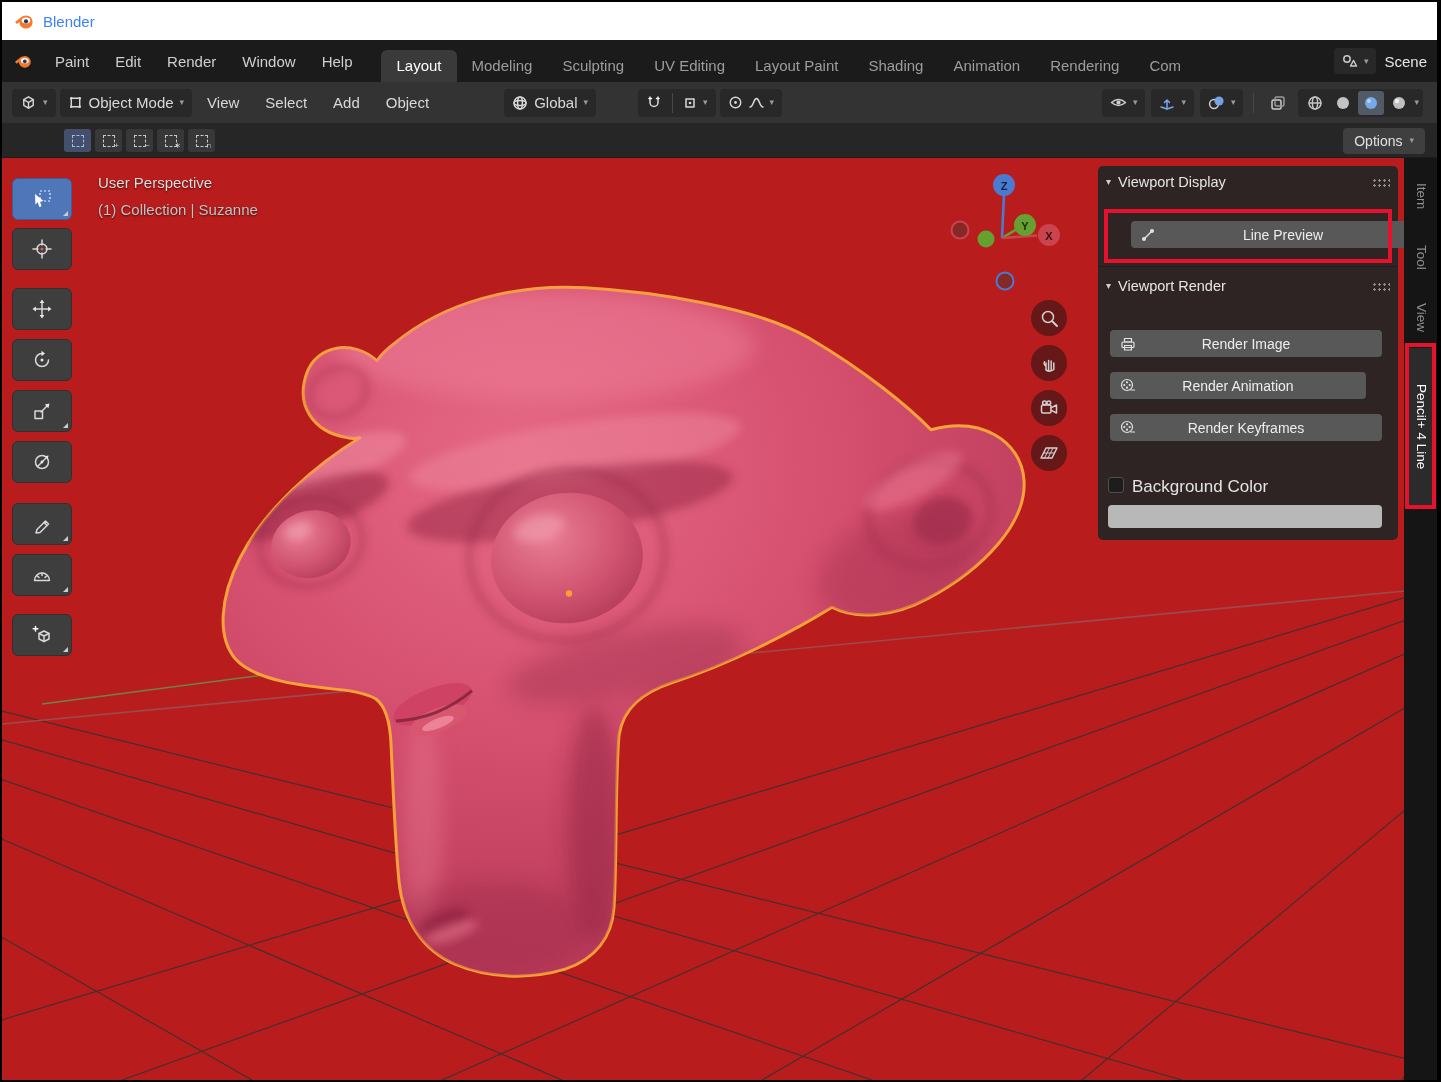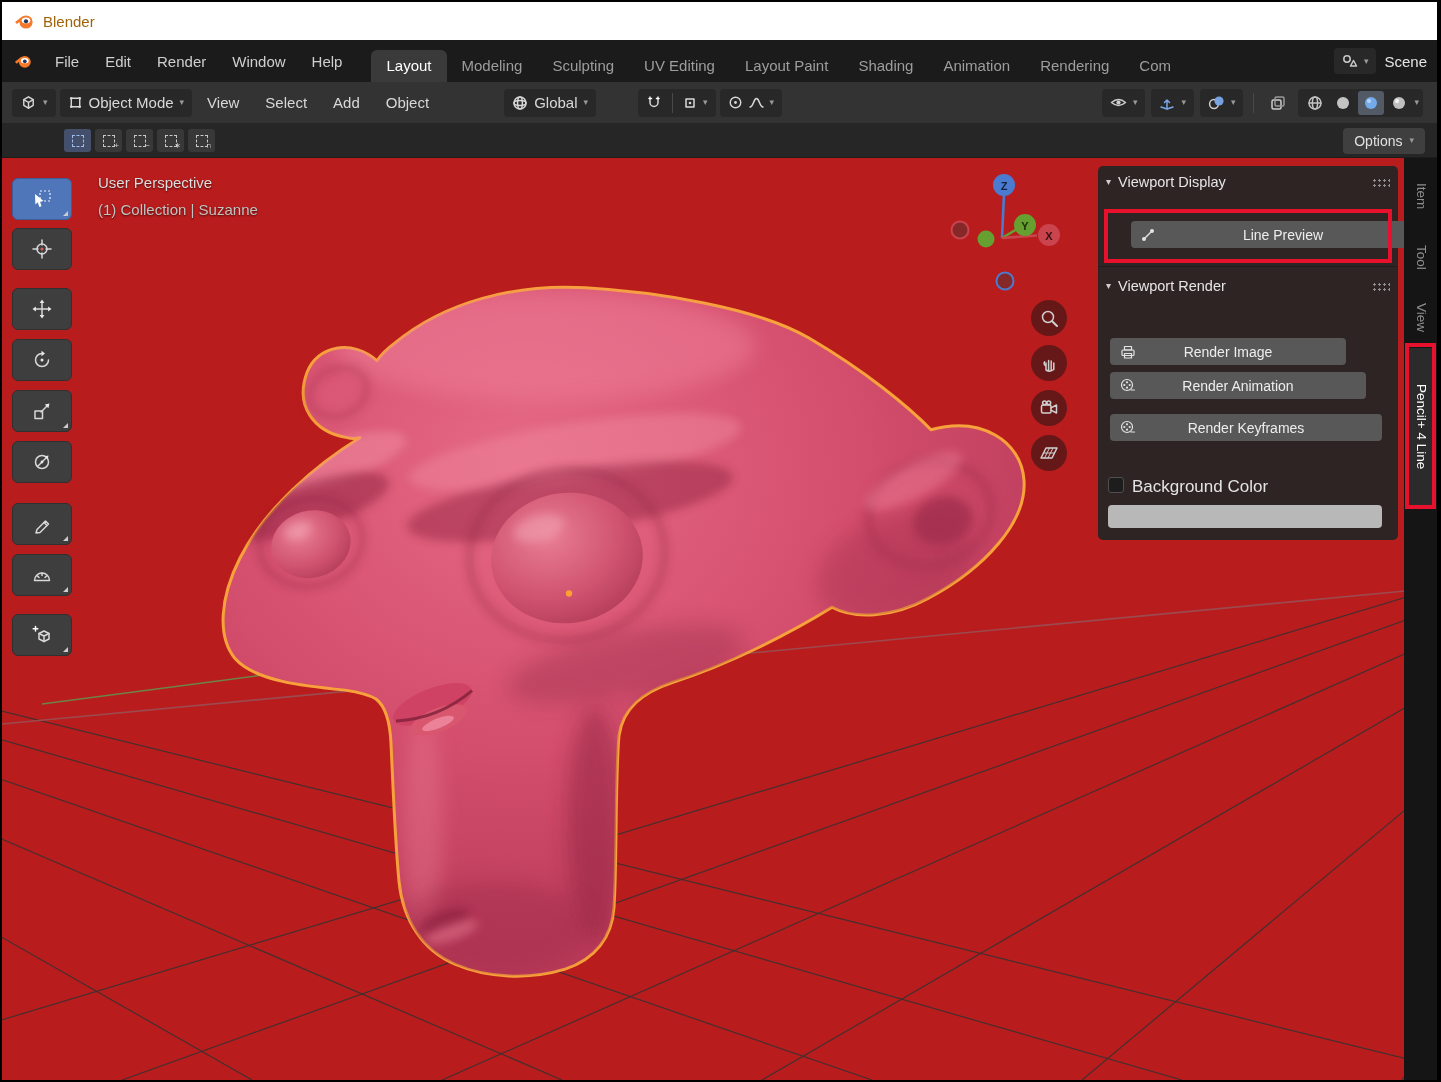--- a/index.html
+++ b/index.html
@@ -3,21 +3,21 @@
 <meta charset="utf-8">
 <style>
   * { box-sizing: border-box; margin: 0; padding: 0; }
   html,body { width:1441px; height:1082px; background:#000; overflow:hidden;
               font-family:"Liberation Sans","DejaVu Sans",sans-serif; }
   .abs { position:absolute; }
 
   
   .titlebar { position:absolute; left:2px; top:2px; width:1435px; height:38px;
               background:#ffffff; display:flex; align-items:center; gap:9px;
-              padding-left:12px; color:#a16207; font-size:15px; }
+              padding-left:12px; color:#3b82f6; font-size:15px; }
 
   
   .menubar { position:absolute; left:2px; top:40px; width:1435px; height:42px;
              background:#1b1b1b; display:flex; align-items:center;
              font-size:15px; color:#cfcfcf; }
   .appbtn { padding:0 10px 0 12px; display:flex; align-items:center; }
   .menu-item { padding:0 13px; cursor:default; }
   .ws-tabs { display:flex; align-self:flex-end; height:32px; margin-left:16px; }
   .ws-tab { padding:0 15px; line-height:32px; color:#9d9d9d; border-radius:6px 6px 0 0; white-space:nowrap; }
   .ws-tab.active { background:#3a3a3a; color:#ffffff; }
@@ -121,21 +121,21 @@
 
 <div class="menubar">
   <div class="appbtn">
     <svg width="18" height="18" viewBox="0 0 20 20">
       <path d="M2 12 L9 6.5" stroke="#f5792a" stroke-width="2.8" fill="none"></path>
       <circle cx="12" cy="11" r="6.6" fill="#f5792a"></circle>
       <ellipse cx="12" cy="9.6" rx="4.3" ry="3" fill="#ffffff"></ellipse>
       <circle cx="12" cy="10.3" r="2.1" fill="#22365e"></circle>
     </svg>
   </div>
-  <div class="menu-item">File</div>
+  <div class="menu-item">Paint</div>
   <div class="menu-item">Edit</div>
   <div class="menu-item">Render</div>
   <div class="menu-item">Window</div>
   <div class="menu-item">Help</div>
 
   <div class="ws-tabs">
     <div class="ws-tab active">Layout</div>
     <div class="ws-tab">Modeling</div>
     <div class="ws-tab">Sculpting</div>
     <div class="ws-tab">UV Editing</div>
@@ -528,21 +528,21 @@
       <span>Line Preview</span>
     </div>
 
     <div style="position:absolute;left:0;right:0;top:100px;height:1px;background:#1e1e1e"></div>
 
     <div class="phead" style="top:112px">
       <span class="chev">▾</span>
       <span>Viewport Render</span>
       <span class="grip"></span>
     </div>
-    <div class="pbtn" style="left:12px;top:172px;width:236px">
+    <div class="pbtn" style="left:12px;top:164px;width:272px">
       <svg width="16" height="16" viewBox="0 0 16 16">
         <rect x="2" y="6" width="12" height="5.5" rx="1" class="g-stroke" style="stroke:#e2e2e2;stroke-width:1.2"></rect>
         <rect x="4.5" y="2.5" width="7" height="3.5" class="g-stroke" style="stroke:#e2e2e2;stroke-width:1.2"></rect>
         <rect x="4.5" y="9.5" width="7" height="4.5" class="g-stroke" style="stroke:#e2e2e2;stroke-width:1.2"></rect>
       </svg>
       <span>Render Image</span>
     </div>
     <div class="pbtn" style="left:12px;top:206px;width:256px">
       <svg width="16" height="16" viewBox="0 0 16 16">
         <circle cx="7" cy="7" r="5.5" class="g-stroke" style="stroke:#e2e2e2;stroke-width:1.2"></circle>

